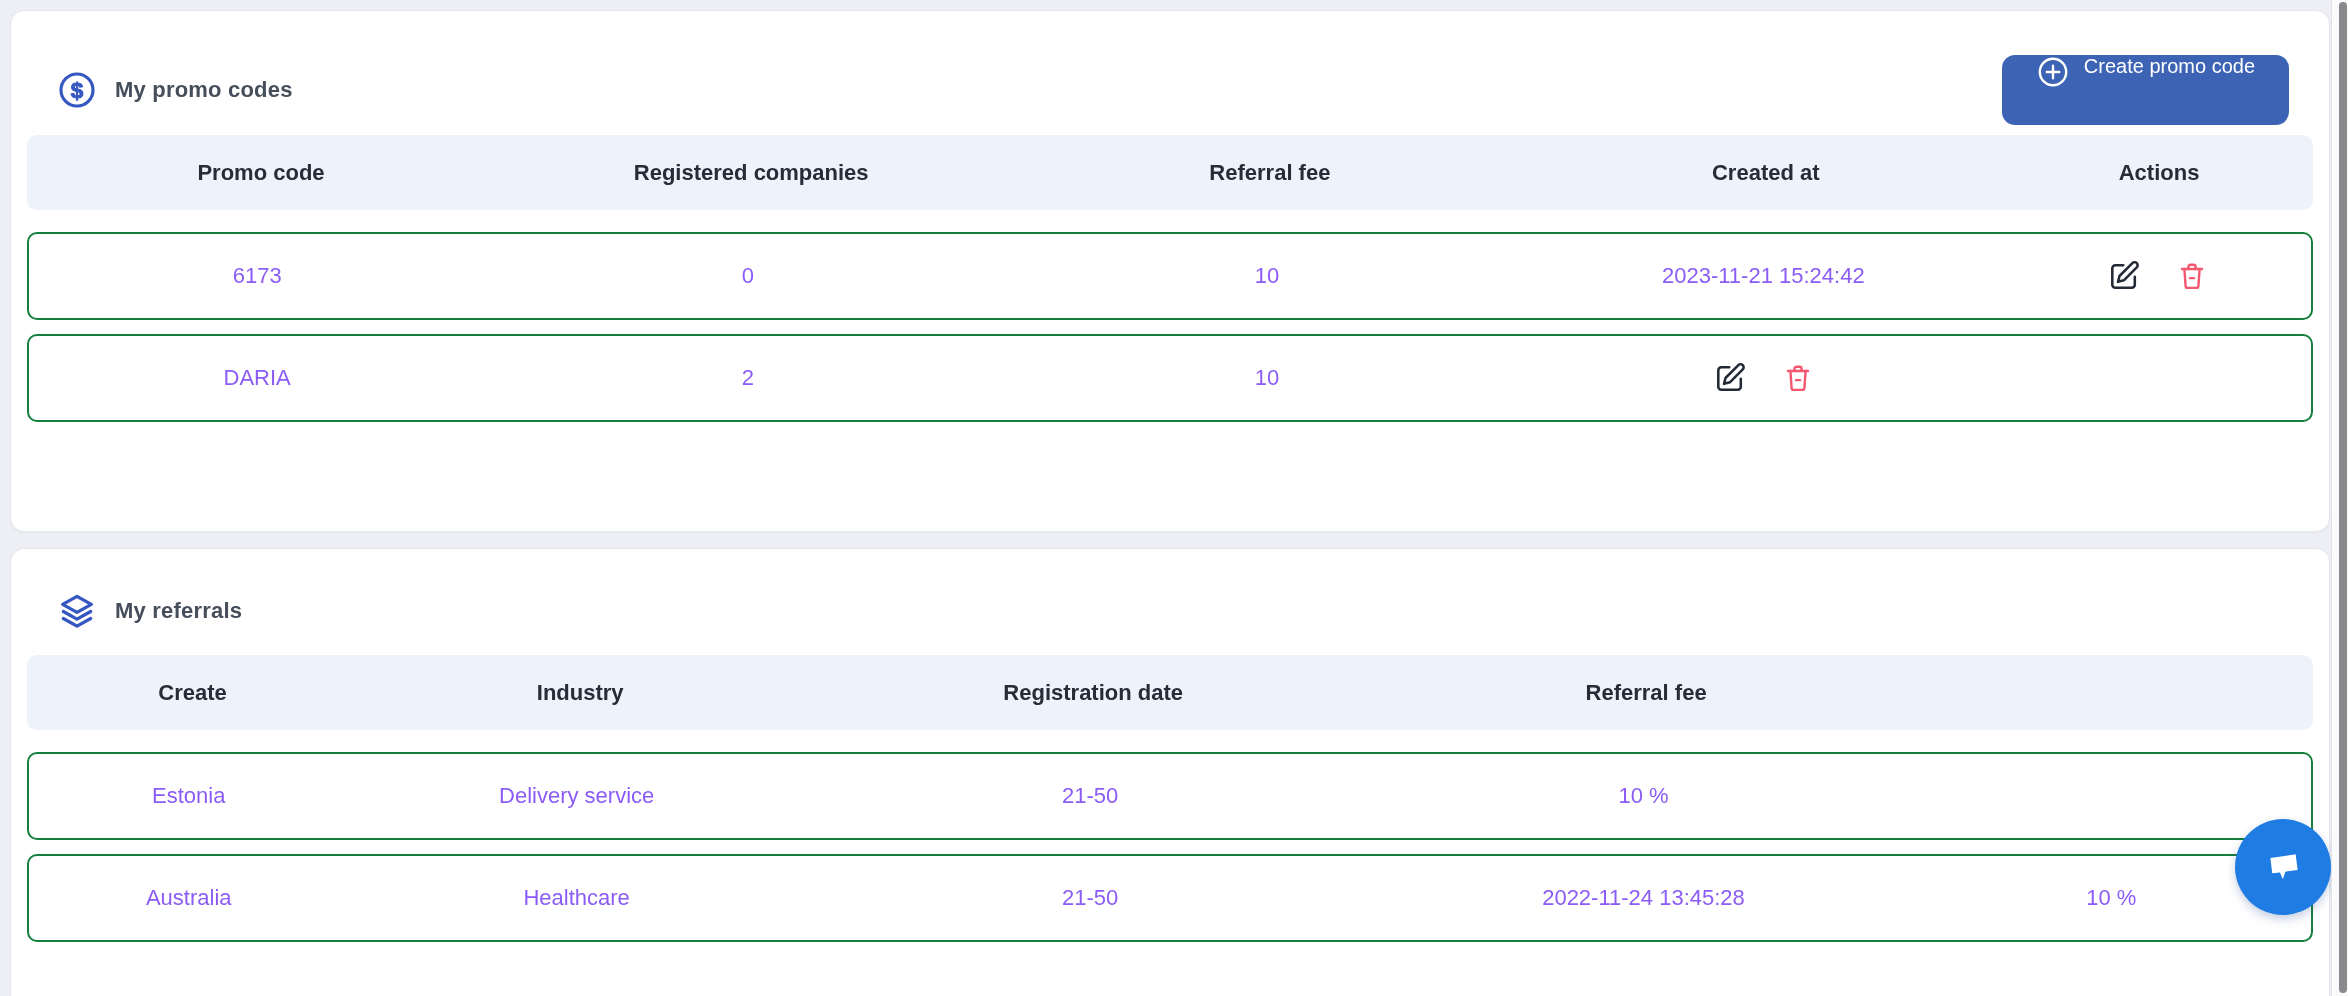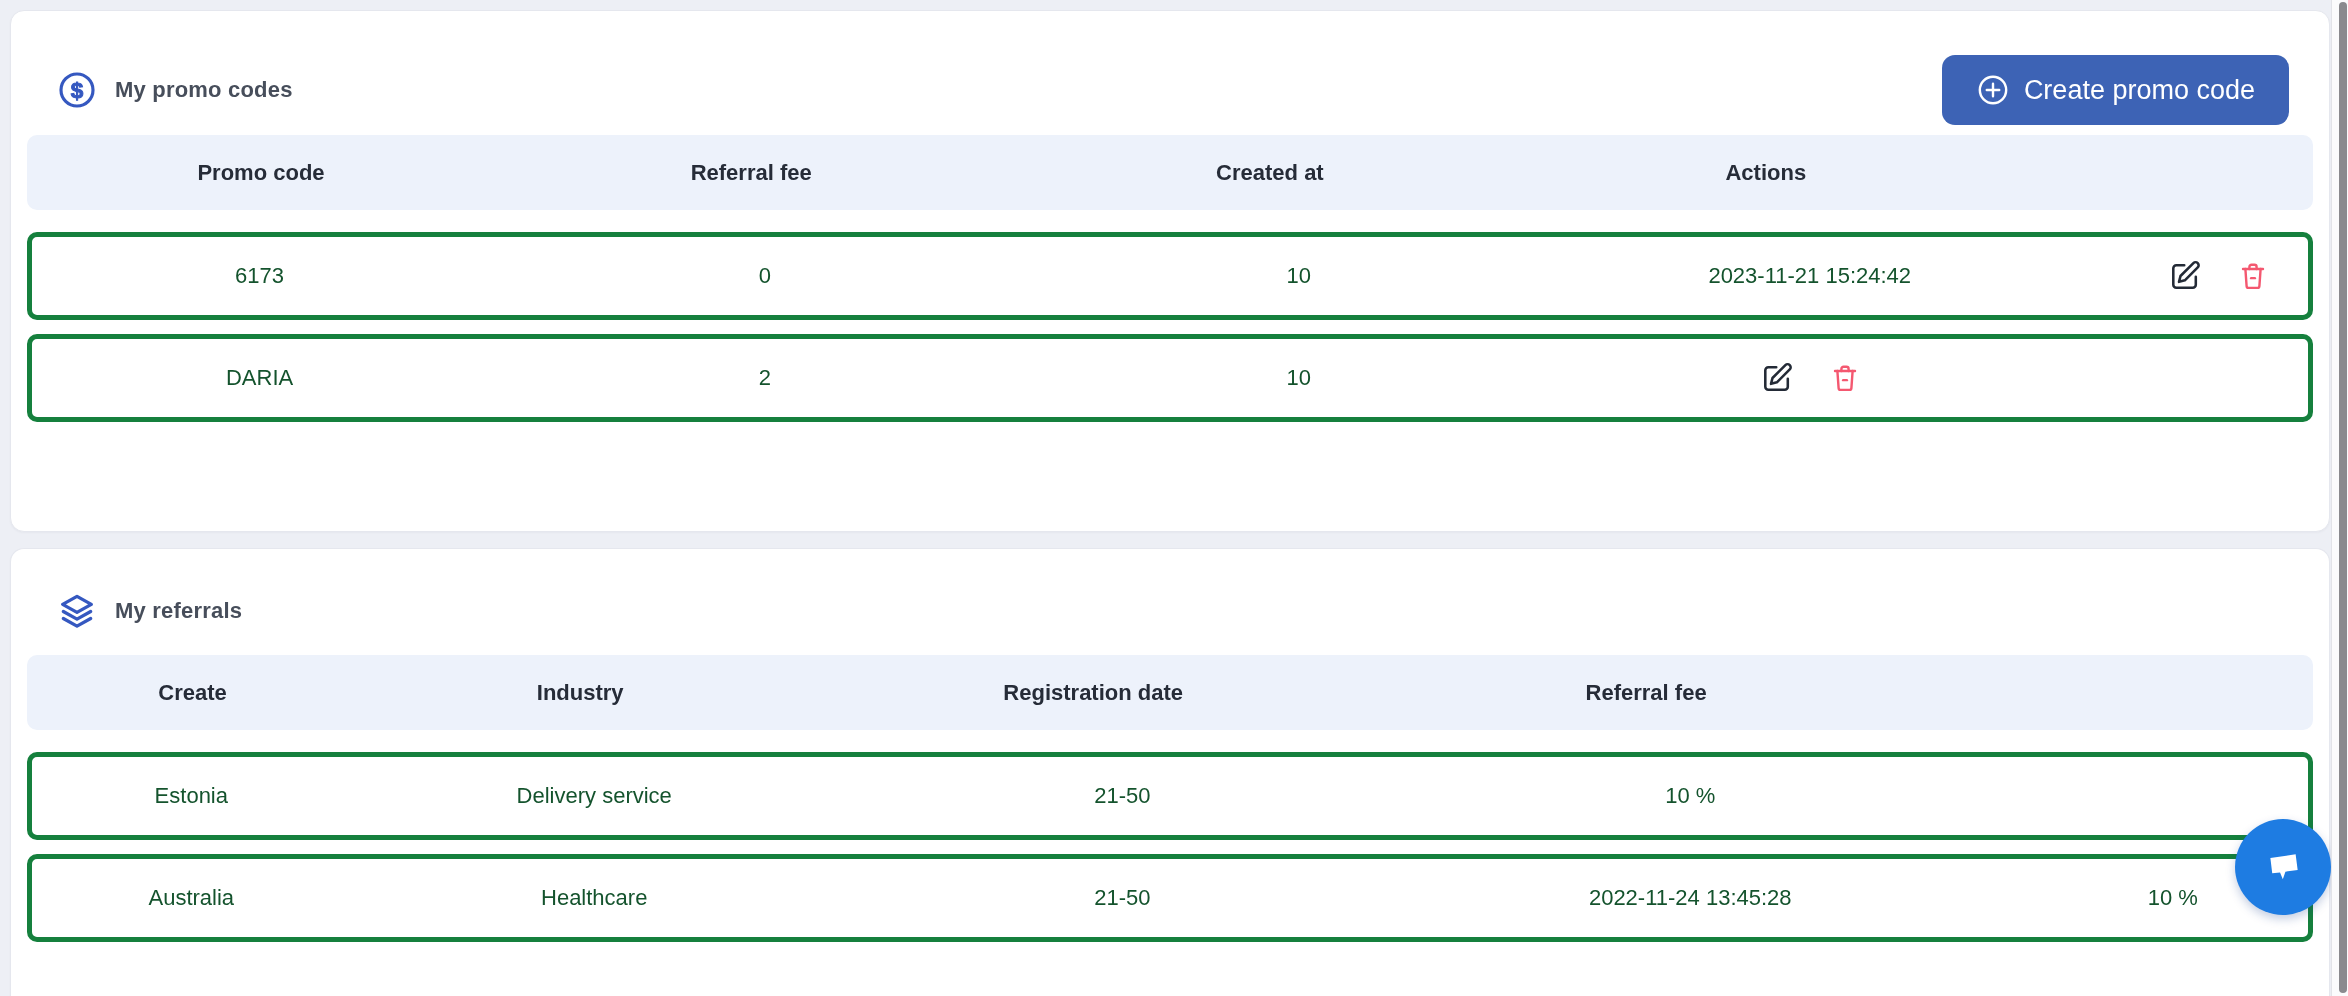--- a/index.html
+++ b/index.html
@@ -32,29 +32,28 @@
     padding: 40px 24px 0 30px;
     height: 118px;
   }
   .card.referrals .section-head { padding-top: 24px; height: 100px; }
   .head-left { display: flex; align-items: center; gap: 18px; }
   .section-title { font-size: 22px; font-weight: 700; color: #474e5b; letter-spacing: .2px; }
   .head-icon { width: 40px; height: 40px; display: inline-flex; }
 
   .create-btn {
     display: inline-flex;
-    align-items: center;
     gap: 14px;
     background: #3d63b5;
     color: #ffffff;
     border: none;
     border-radius: 13px;
     height: 70px;
     padding: 0 34px;
-    font-size: 27px;
+    font-size: 20px;
     font-family: "Liberation Sans", sans-serif;
     cursor: pointer;
   }
 
   .thead {
     display: grid;
     align-items: center;
     background: #edf2fb;
     border-radius: 10px;
     height: 75px;
@@ -62,28 +61,27 @@
     font-size: 22px;
     font-weight: 700;
     color: #262c38;
     text-align: center;
     padding-left: 6px;
   }
   .trow {
     display: grid;
     align-items: center;
     background: #ffffff;
-    border: 5px solid #15803d;
+    border: 2px solid #15803d;
     border-radius: 10px;
     height: 88px;
     margin-top: 14px;
     font-size: 22px;
-    color: #14532d;
+    color: #8b5cf6;
     text-align: center;
-    gap: 16px;
   }
   .thead.first-gap + .trow, .gap-lg { margin-top: 22px; }
 
   .grid-promo { grid-template-columns: 20% 23% 22.5% 21% 13.5%; }
   .grid-ref   { grid-template-columns: 14% 20% 25% 23.5% 17.5%; }
 
   .cell { overflow: hidden; white-space: nowrap; }
 
   .actions-cell { display: flex; align-items: center; justify-content: center; gap: 34px; }
   .icon-btn { background: none; border: none; cursor: pointer; display: inline-flex; padding: 0; }
@@ -141,20 +139,21 @@
             <circle cx="12" cy="12" r="9.3"></circle>
             <path d="M12 7.6v8.8M7.6 12h8.8"></path>
           </svg>
         </span>
         <span>Create promo code</span>
       </button>
     </div>
 
     <div class="thead grid-promo first-gap">
       <div class="cell">Promo code</div>
+      <div class="cell">Registered companies</div>
       <div class="cell">Referral fee</div>
       <div class="cell">Created at</div>
       <div class="cell">Actions</div>
     </div>
 
     <div class="trow grid-promo gap-lg">
       <div class="cell">6173</div>
       <div class="cell">0</div>
       <div class="cell">10</div>
       <div class="cell">2023-11-21 15:24:42</div>

